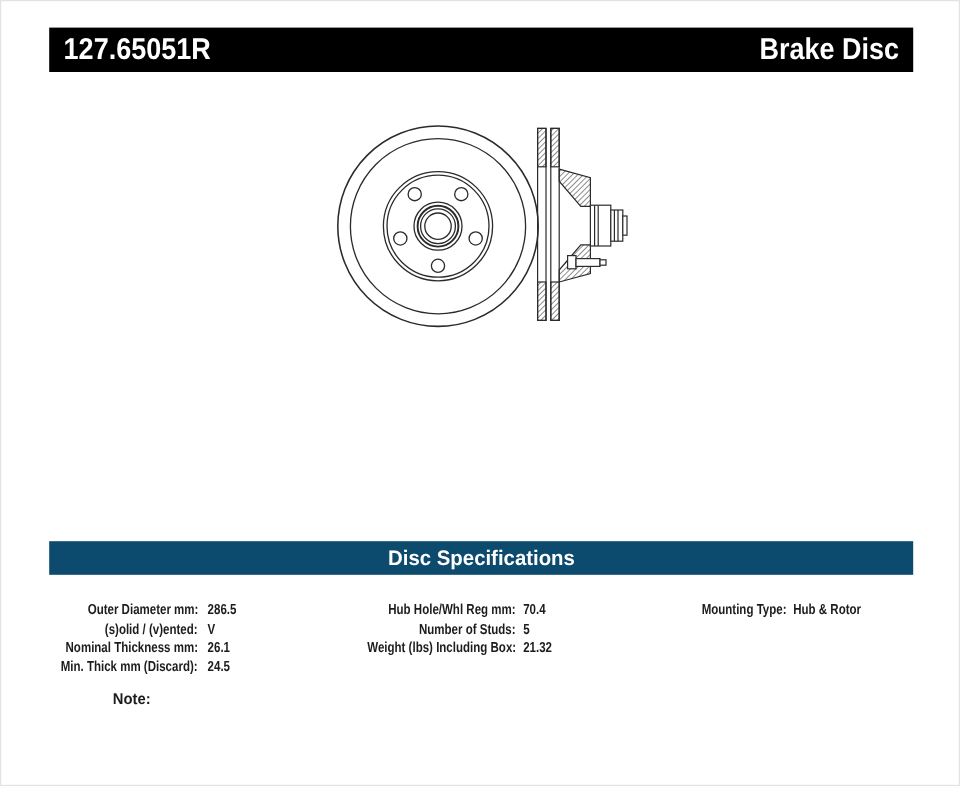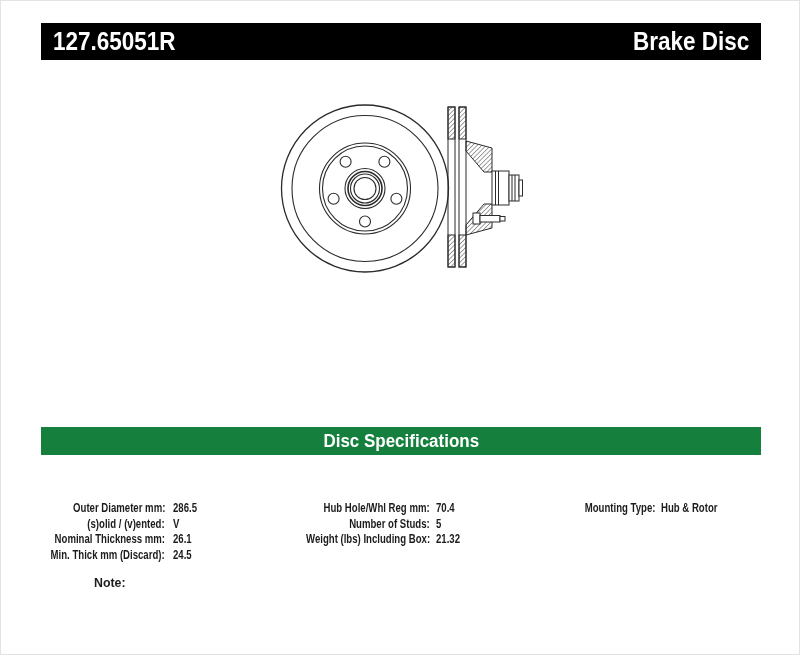--- a/index.html
+++ b/index.html
@@ -23,21 +23,21 @@
     font-size:25px;font-weight:bold;white-space:nowrap;
     transform:scaleX(0.9);transform-origin:right center;
   }
 
   
   .drawing{position:absolute;left:265px;top:88px;}
   .drawing *{vector-effect:none;}
 
   
   .spec-title-bar{
-    position:absolute;left:40px;top:426px;width:720px;height:28px;background:#15803d;
+    position:absolute;left:40px;top:450px;width:720px;height:28px;background:#0c4a6e;
     color:#fff;display:flex;align-items:center;justify-content:center;
   }
   .spec-title{font-size:17.5px;font-weight:bold;white-space:nowrap;transform:scaleX(0.97);}
 
   
   .spec-col{position:absolute;top:500px;text-align:right;}
   .spec-col-1{left:40px;width:240px;}
   .spec-col-2{left:285px;width:250px;}
   .spec-col-3{left:540px;width:220px;}
   .spec-row{position:relative;height:15.6px;}

